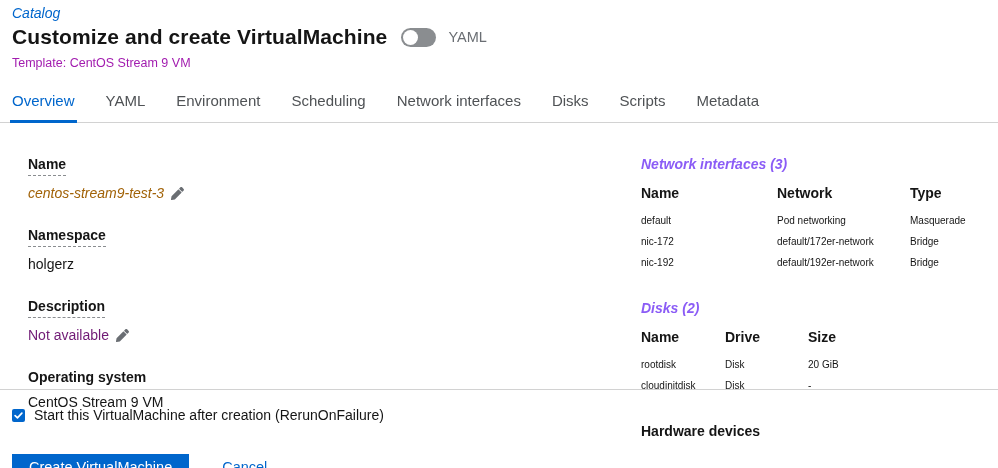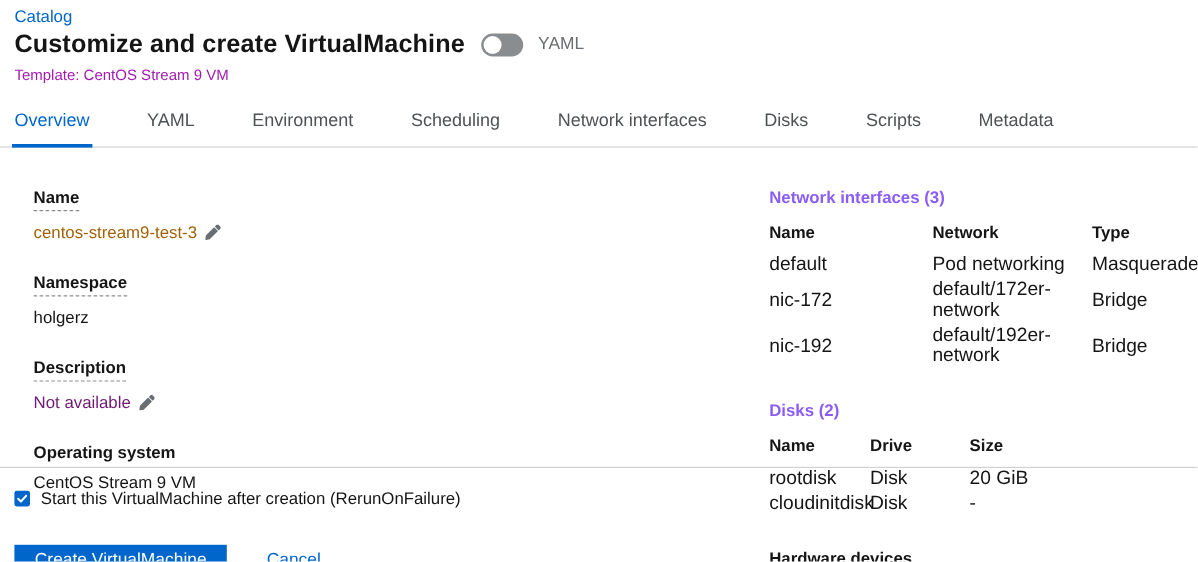--- a/index.html
+++ b/index.html
@@ -5,34 +5,34 @@
   * { box-sizing: border-box; }
   html, body { margin: 0; padding: 0; }
   body {
     width: 998px; height: 468px;
     background: #ffffff;
     color: #151515;
     font-family: "Liberation Sans", sans-serif;
     font-size: 14px;
     overflow: hidden;
   }
-  a { text-decoration: none; }
+  a { text-decoration: none; font-style: italic; }
 
   
   .page-header { padding: 5px 24px 0 12px; }
   .breadcrumb-link { color: #0066cc; font-size: 14px; cursor: pointer; display: inline-block; }
   .title-row { display: flex; align-items: center; margin-top: 4px; }
   .page-title { font-size: 21px; font-weight: 700; margin: 0; letter-spacing: 0.1px; }
   .switch { width: 35px; height: 19px; border-radius: 10px; background: #8a8d90; position: relative; margin-left: 14px; cursor: pointer; flex: none; }
   .switch-knob { width: 15px; height: 15px; border-radius: 50%; background: #ffffff; position: absolute; left: 2px; top: 2px; }
   .switch-label { color: #6a6e73; font-size: 14.5px; margin-left: 12px; }
   .template-line { font-size: 12.5px; margin-top: 7px; color: #a21caf; }
 
   
-  .tab-bar { display: flex; align-items: stretch; border-bottom: 1px solid #d2d2d2; margin-top: 13px; padding-left: 10px; gap: 17px; }
+  .tab-bar { display: flex; align-items: stretch; border-bottom: 1px solid #d2d2d2; margin-top: 13px; padding-left: 10px; }
   .tab {
     background: none; border: none; font-family: inherit;
     font-size: 15px; color: #4f5255; padding: 9px 2px 11px;
     margin-right: 27px; cursor: pointer; border-bottom: 3px solid transparent;
     margin-bottom: -1px;
   }
   .tab.active { color: #0066cc; border-bottom-color: #0066cc; }
 
   
   .content { display: flex; height: 266px; padding: 33px 24px 0 28px; justify-content: flex-end; }
@@ -44,21 +44,21 @@
   .field-label.dashed { border-bottom: 1px dashed #8a8d90; padding-bottom: 3px; }
   .field-value { margin-top: 9px; font-size: 14px; display: flex; align-items: center; gap: 7px; }
   .value-link { color: #a16207; cursor: pointer; }
   .muted { color: #701a75; }
   .pencil { width: 13px; height: 13px; fill: #6a6e73; cursor: pointer; flex: none; }
 
   .section { margin-bottom: 25px; }
   .section-heading { color: #8b5cf6; font-weight: 600; font-size: 14px; cursor: pointer; display: inline-block; }
   table { border-collapse: collapse; width: 100%; margin-top: 13px; table-layout: fixed; }
   th { text-align: left; font-weight: 700; font-size: 14px; padding: 0 4px 11px 0; }
-  td { font-size: 16px; padding: 0 4px 4px 0; line-height: 17px; }
+  td { font-size: 10px; padding: 0 4px 4px 0; line-height: 17px; }
   .net-table col.c1 { width: 136px; } .net-table col.c2 { width: 133px; }
   .disk-table col.c1 { width: 84px; } .disk-table col.c2 { width: 83px; }
   .subheading { font-weight: 700; font-size: 14px; margin-top: 2px; }
 
   
   .footer-divider { border-top: 1px solid #d2d2d2; }
   .page-footer { padding: 17px 24px 0 12px; }
   .checkbox-row { display: flex; align-items: center; gap: 9px; cursor: pointer; }
   .checkbox {
     width: 13px; height: 13px; background: #0066cc; border-radius: 2px;

